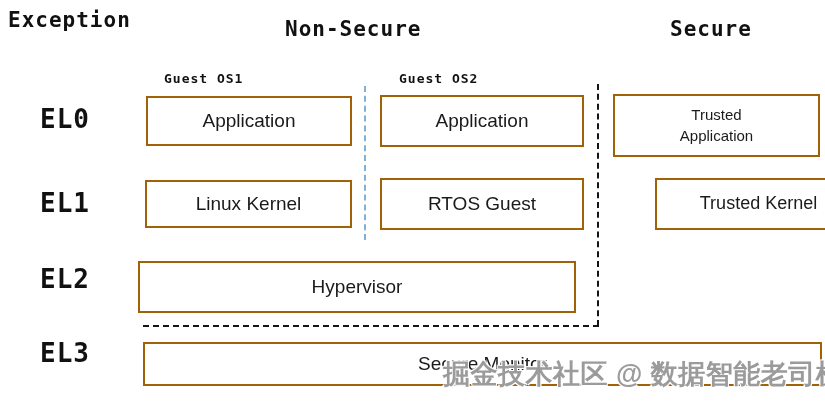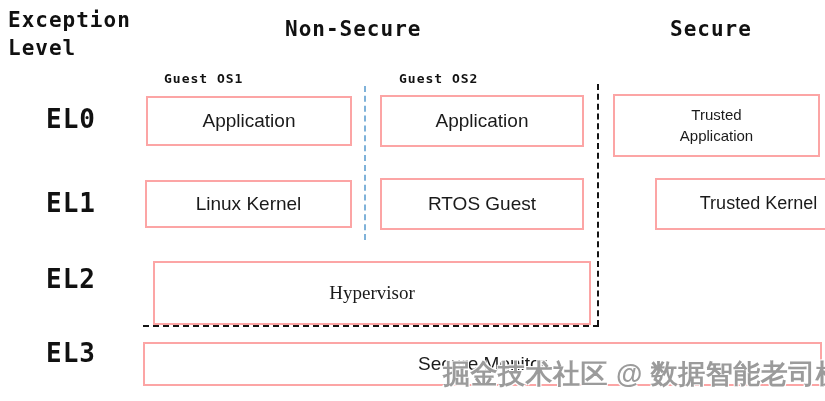--- a/index.html
+++ b/index.html
@@ -39,50 +39,50 @@
     position: absolute;
     top: 71px;
     font-size: 13px;
     letter-spacing: 1px;
     margin-left: 16px;
   }
   #guest-os1 { left: 148px; }
   #guest-os2 { left: 383px; }
   .el-label {
     position: absolute;
-    left: 36px;
+    left: 30px;
     width: 70px;
     text-align: center;
     font-size: 26px;
     letter-spacing: 1px;
   }
   #el0 { top: 104px; }
   #el1 { top: 188px; }
   #el2 { top: 264px; }
   #el3 { top: 338px; }
   .box {
     position: absolute;
-    border: 2px solid #fca5a5;
+    border: 2px solid #a16207;
     background: #ffffff;
     display: flex;
     align-items: center;
     justify-content: center;
     flex-direction: column;
     font-size: 19px;
     color: #1a1a1a;
     text-align: left;
     line-height: 1.2;
   }
   #box-app1           { left:146px; top: 96px; width:206px; height:50px; }
   #box-app2           { left:380px; top: 95px; width:204px; height:52px; }
   #box-trusted-app    { left:613px; top: 94px; width:207px; height:63px; font-size:15px; line-height:1.35; }
   #box-linux-kernel   { left:145px; top:180px; width:207px; height:48px; }
   #box-rtos-kernel    { left:380px; top:178px; width:204px; height:52px; }
   #box-trusted-kernel { left:613px; top:178px; width:207px; height:52px; font-size:18px;margin-left:42px; }
-  #box-hypervisor     { left:153px; top:261px; width:438px; height:64px;font-family:Liberation Serif, serif; }
+  #box-hypervisor     { left:138px; top:261px; width:438px; height:52px; }
   #box-secure-monitor { left:143px; top:342px; width:679px; height:44px; }
   .divider-v-blue {
     position: absolute;
     left: 364px;
     top: 86px;
     height: 154px;
     width: 0;
     border-left: 2px dashed #7fb2d9;
   }
   .divider-v-black {
@@ -117,21 +117,20 @@
        1px  1px 0 rgba(255,255,255,0.95);
   }
 </style>
 </head>
 <body>
 
 <div id="canvas">
 
   <div class="page-title mono">
     <div>Exception</div>
-    <div>Level</div>
   </div>
 
   <div id="hdr-secure" class="world-header mono">Secure</div>
   <div id="hdr-nonsecure" class="world-header mono">Non-Secure</div>
 
   <div id="guest-os1" class="guest-label mono">Guest OS1</div>
   <div id="guest-os2" class="guest-label mono">Guest OS2</div>
 
   <div id="el0" class="el-label mono">EL0</div>
   <div id="el1" class="el-label mono">EL1</div>

